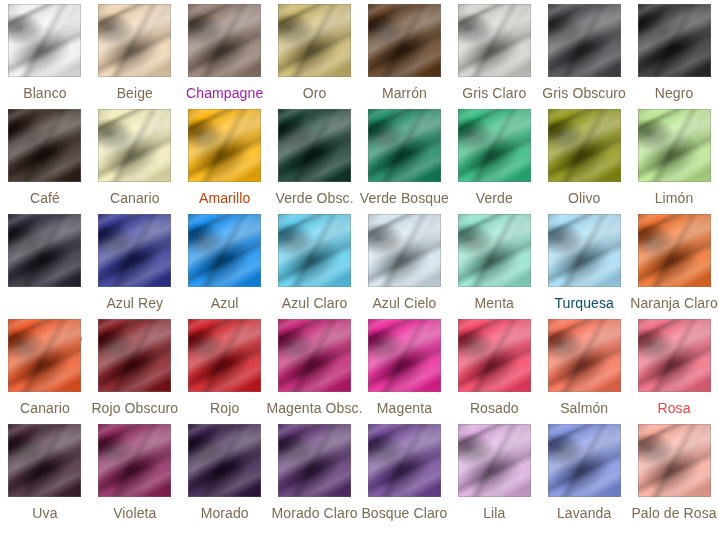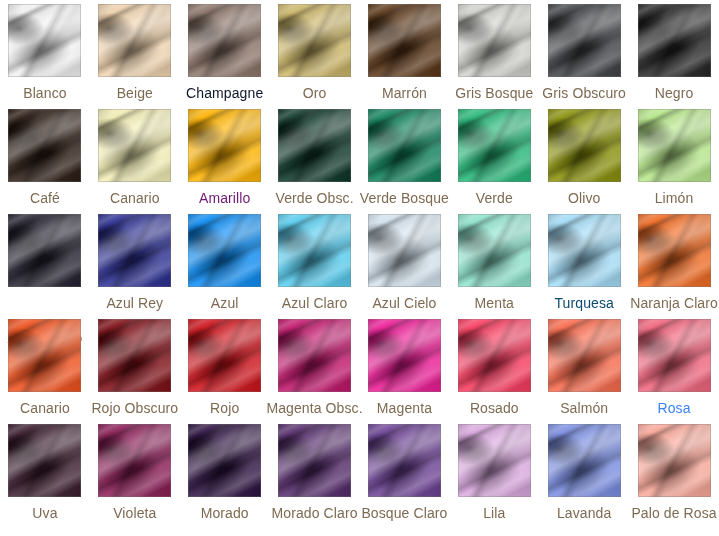--- a/index.html
+++ b/index.html
@@ -146,21 +146,21 @@
     </div>
     <div class="swatch-cell">
       <div class="swatch-chip">
         <div class="fab-base" style="background: rgb(140, 116, 104);"></div>
         <div class="fab-l1"></div>
         <div class="fab-l2"></div>
         <div class="fab-l3"></div>
         <div class="fab-l4"></div>
         <div class="fab-edge"></div>
       </div>
-      <div class="swatch-label" style="color: #0f172a;">Champagne</div>
+      <div class="swatch-label" style="color: #a21caf;">Champagne</div>
     </div>
     <div class="swatch-cell">
       <div class="swatch-chip">
         <div class="fab-base" style="background: rgb(204, 182, 103);"></div>
         <div class="fab-l1"></div>
         <div class="fab-l2"></div>
         <div class="fab-l3"></div>
         <div class="fab-l4"></div>
         <div class="fab-edge"></div>
       </div>
@@ -179,21 +179,21 @@
     </div>
     <div class="swatch-cell">
       <div class="swatch-chip">
         <div class="fab-base" style="background: rgb(210, 210, 205);"></div>
         <div class="fab-l1"></div>
         <div class="fab-l2"></div>
         <div class="fab-l3"></div>
         <div class="fab-l4"></div>
         <div class="fab-edge"></div>
       </div>
-      <div class="swatch-label" style="color: rgb(125, 106, 82);">Gris Bosque</div>
+      <div class="swatch-label" style="color: rgb(125, 106, 82);">Gris Claro</div>
     </div>
     <div class="swatch-cell">
       <div class="swatch-chip">
         <div class="fab-base" style="background: rgb(63, 66, 70);"></div>
         <div class="fab-l1"></div>
         <div class="fab-l2"></div>
         <div class="fab-l3"></div>
         <div class="fab-l4"></div>
         <div class="fab-edge"></div>
       </div>
@@ -234,21 +234,21 @@
     </div>
     <div class="swatch-cell">
       <div class="swatch-chip">
         <div class="fab-base" style="background: rgb(255, 179, 0);"></div>
         <div class="fab-l1"></div>
         <div class="fab-l2"></div>
         <div class="fab-l3"></div>
         <div class="fab-l4"></div>
         <div class="fab-edge"></div>
       </div>
-      <div class="swatch-label" style="color: #701a75;">Amarillo</div>
+      <div class="swatch-label" style="color: #c2410c;">Amarillo</div>
     </div>
     <div class="swatch-cell">
       <div class="swatch-chip">
         <div class="fab-base" style="background: rgb(11, 53, 38);"></div>
         <div class="fab-l1"></div>
         <div class="fab-l2"></div>
         <div class="fab-l3"></div>
         <div class="fab-l4"></div>
         <div class="fab-edge"></div>
       </div>
@@ -465,21 +465,21 @@
     </div>
     <div class="swatch-cell">
       <div class="swatch-chip">
         <div class="fab-base" style="background: rgb(242, 100, 124);"></div>
         <div class="fab-l1"></div>
         <div class="fab-l2"></div>
         <div class="fab-l3"></div>
         <div class="fab-l4"></div>
         <div class="fab-edge"></div>
       </div>
-      <div class="swatch-label" style="color: #3b82f6;">Rosa</div>
+      <div class="swatch-label" style="color: #ef4444;">Rosa</div>
     </div>
     <div class="swatch-cell">
       <div class="swatch-chip">
         <div class="fab-base" style="background: rgb(58, 27, 45);"></div>
         <div class="fab-l1"></div>
         <div class="fab-l2"></div>
         <div class="fab-l3"></div>
         <div class="fab-l4"></div>
         <div class="fab-edge"></div>
       </div>

